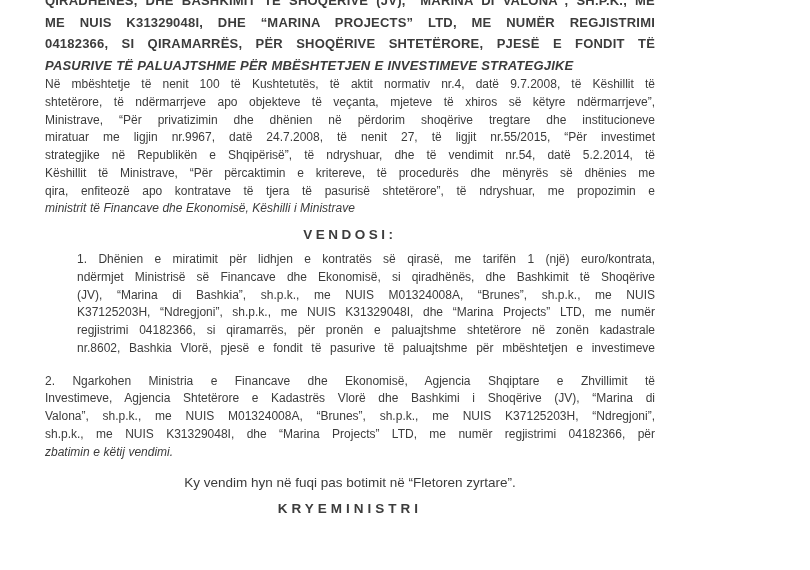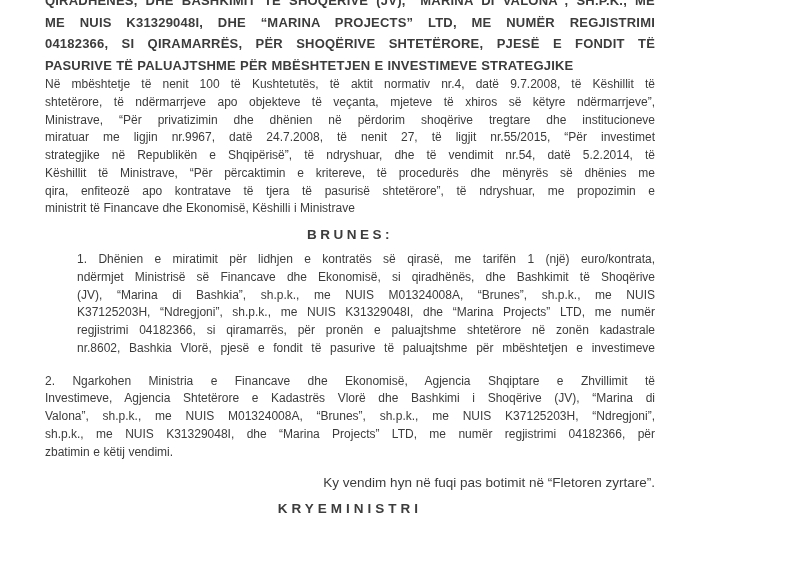--- a/index.html
+++ b/index.html
@@ -19,20 +19,21 @@
   
   .jline {
     text-align: justify;
     -moz-text-align-last: justify;
     text-align-last: justify;
     word-spacing: 0.02em;
   }
   .jline.last {
     -moz-text-align-last: left;
     text-align-last: left;
+    font-style: italic;
   }
   .title {
     font-size: 13px;
     font-weight: bold;
     line-height: 21.5px;
     letter-spacing: 0.2px;
   }
   .body-par {
     font-size: 12px;
     line-height: 17.75px;
@@ -45,21 +46,21 @@
     line-height: 18px;
     text-align: center;
     letter-spacing: 3.5px;
   }
   .point1 { margin-top: 7px; margin-left: 32px; }
   .point2 { margin-top: 15px; }
   .effect {
     margin-top: 13px;
     font-size: 13.5px;
     line-height: 17.75px;
-    text-align: right;
+    text-align: center;
   }
   .signature {
     margin-top: 8px;
     font-size: 13.5px;
     font-weight: bold;
     line-height: 18px;
     text-align: center;
     letter-spacing: 4px;
   }
 </style>
@@ -79,21 +80,21 @@
     <div class="jline">Në mbështetje të nenit 100 të Kushtetutës, të aktit normativ nr.4, datë 9.7.2008, të Këshillit të</div>
     <div class="jline">shtetërore, të ndërmarrjeve apo objekteve të veçanta, mjeteve të xhiros së këtyre ndërmarrjeve”,</div>
     <div class="jline">Ministrave, “Për privatizimin dhe dhënien në përdorim shoqërive tregtare dhe institucioneve</div>
     <div class="jline">miratuar me ligjin nr.9967, datë 24.7.2008, të nenit 27, të ligjit nr.55/2015, “Për investimet</div>
     <div class="jline">strategjike në Republikën e Shqipërisë”, të ndryshuar, dhe të vendimit nr.54, datë 5.2.2014, të</div>
     <div class="jline">Këshillit të Ministrave, “Për përcaktimin e kritereve, të procedurës dhe mënyrës së dhënies me</div>
     <div class="jline">qira, enfiteozë apo kontratave të tjera të pasurisë shtetërore”, të ndryshuar, me propozimin e</div>
     <div class="jline last">ministrit të Financave dhe Ekonomisë, Këshilli i Ministrave</div>
   </div>
 
-  <div class="vendosi">BRUNES:</div>
+  <div class="vendosi">VENDOSI:</div>
 
   <div class="body-par point1">
     <div class="jline">1. Dhënien e miratimit për lidhjen e kontratës së qirasë, me tarifën 1 (një) euro/kontrata,</div>
     <div class="jline">ndërmjet Ministrisë së Financave dhe Ekonomisë, si qiradhënës, dhe Bashkimit të Shoqërive</div>
     <div class="jline">(JV), “Marina di Bashkia”, sh.p.k., me NUIS M01324008A, “Brunes”, sh.p.k., me NUIS</div>
     <div class="jline">K37125203H, “Ndregjoni”, sh.p.k., me NUIS K31329048I, dhe “Marina Projects” LTD, me numër</div>
     <div class="jline">regjistrimi 04182366, si qiramarrës, për pronën e paluajtshme shtetërore në zonën kadastrale</div>
     <div class="jline">nr.8602, Bashkia Vlorë, pjesë e fondit të pasurive të paluajtshme për mbështetjen e investimeve</div>
   </div>
 

